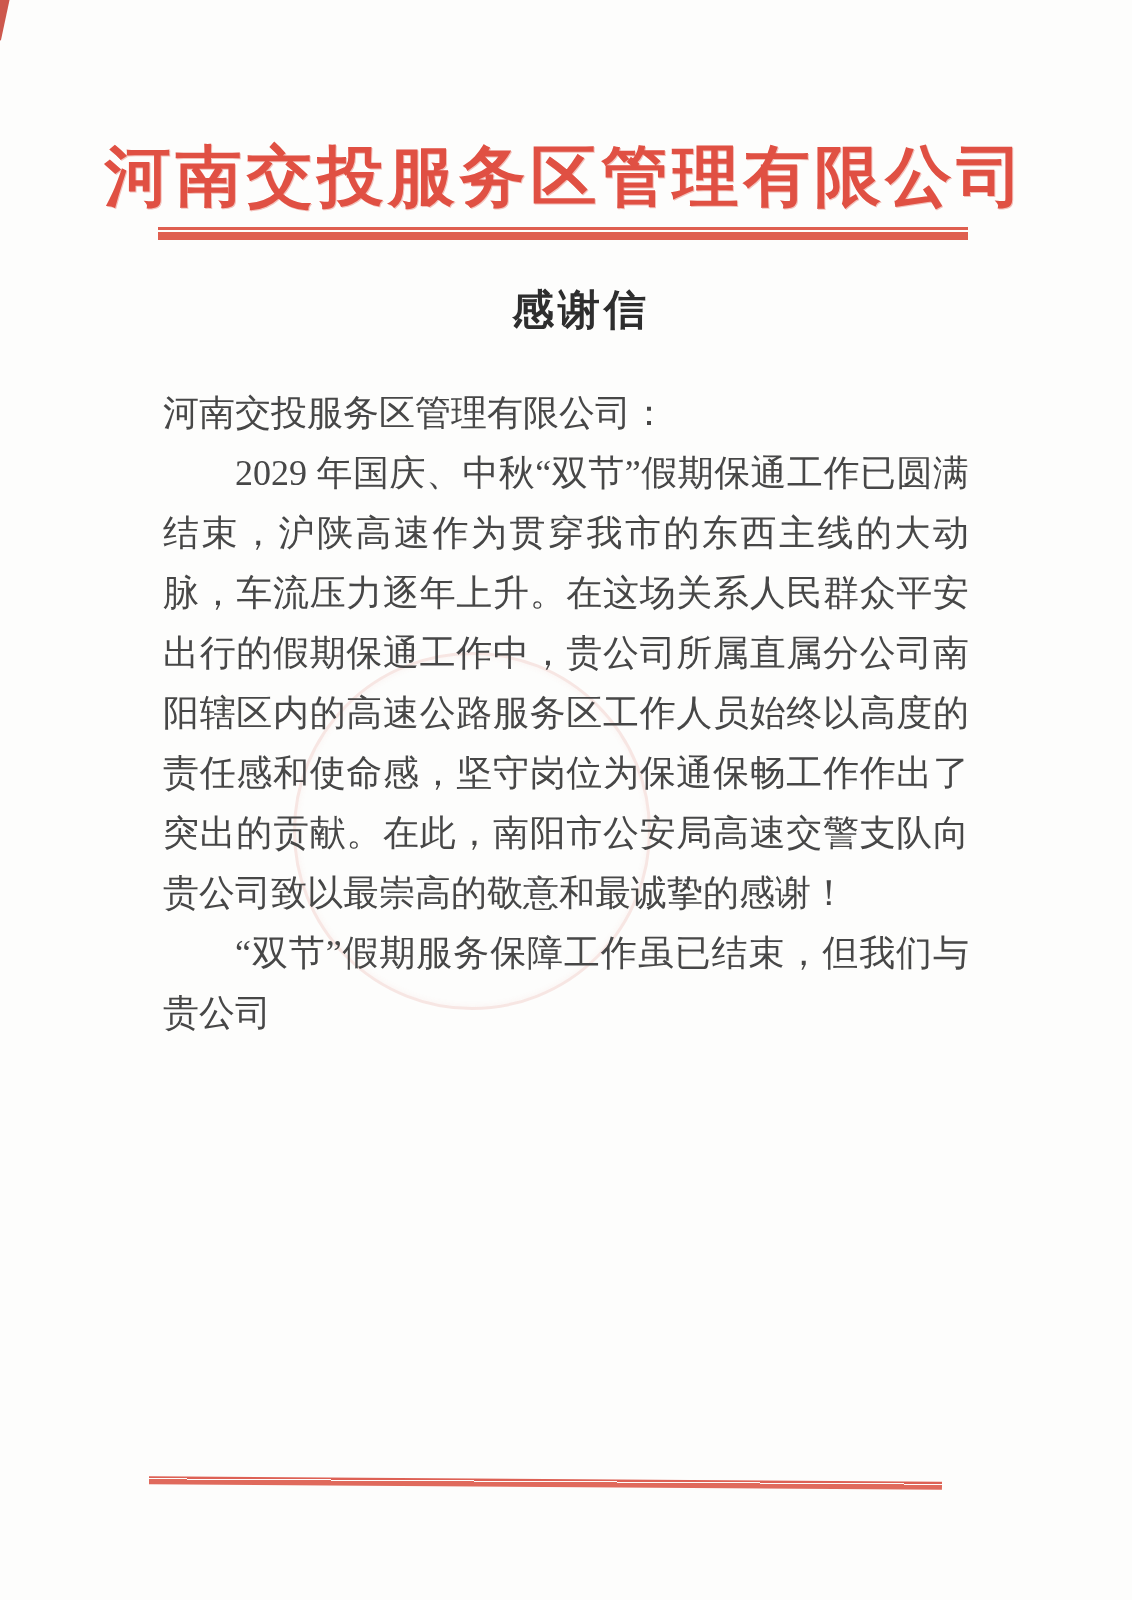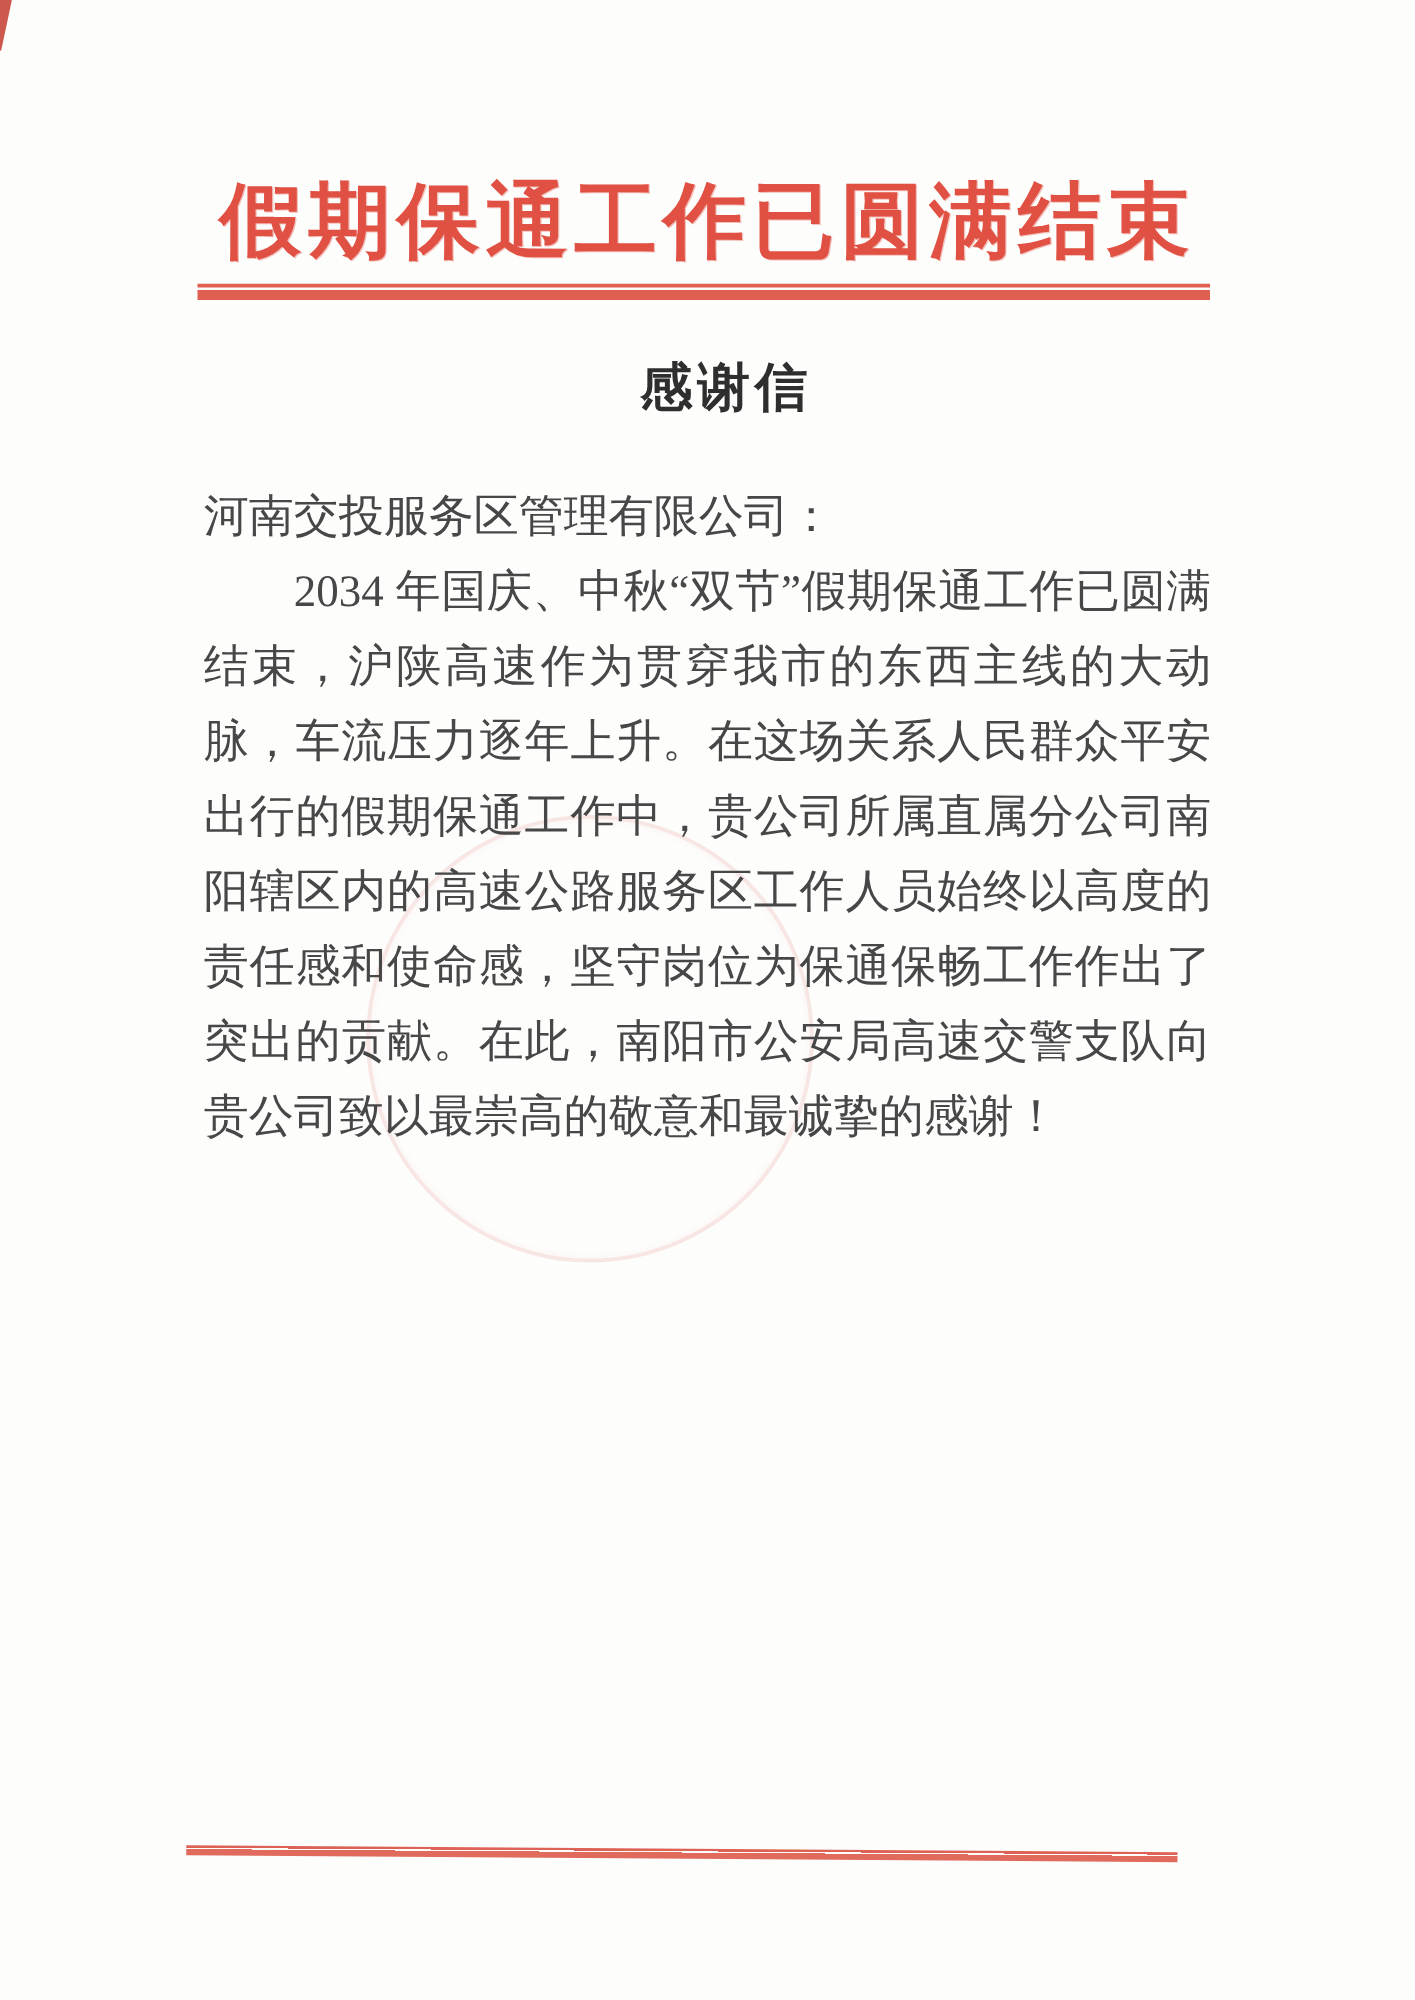--- a/index.html
+++ b/index.html
@@ -105,31 +105,32 @@
     transform: rotate(0.4deg);
   }
 </style>
 </head>
 <body>
 
 <div class="page">
 
   <div class="corner-mark"></div>
 
-  <h1 class="letterhead">假期保通工作已圆满结束</h1>
+  <h1 class="letterhead">河南交投服务区管理有限公司</h1>
 
   <div class="head-rule">
     <div class="rule-thin"></div>
     <div class="rule-thick"></div>
   </div>
 
   <h2 class="doc-title">感谢信</h2>
 
   <div class="stamp"></div>
 
   <div class="letter-body">
     <p class="salutation">河南交投服务区管理有限公司：</p>
-    <p class="para">2034 年国庆、中秋“双节”假期保通工作已圆满结束，沪陕高速作为贯穿我市的东西主线的大动脉，车流压力逐年上升。在这场关系人民群众平安出行的假期保通工作中，贵公司所属直属分公司南阳辖区内的高速公路服务区工作人员始终以高度的责任感和使命感，坚守岗位为保通保畅工作作出了突出的贡献。在此，南阳市公安局高速交警支队向贵公司致以最崇高的敬意和最诚挚的感谢！</p>
+    <p class="para">2029 年国庆、中秋“双节”假期保通工作已圆满结束，沪陕高速作为贯穿我市的东西主线的大动脉，车流压力逐年上升。在这场关系人民群众平安出行的假期保通工作中，贵公司所属直属分公司南阳辖区内的高速公路服务区工作人员始终以高度的责任感和使命感，坚守岗位为保通保畅工作作出了突出的贡献。在此，南阳市公安局高速交警支队向贵公司致以最崇高的敬意和最诚挚的感谢！</p>
+    <p class="para">“双节”假期服务保障工作虽已结束，但我们与贵公司</p>
   </div>
 
   <div class="footer-rule"></div>
 
 </div>
 
 </body></html>

